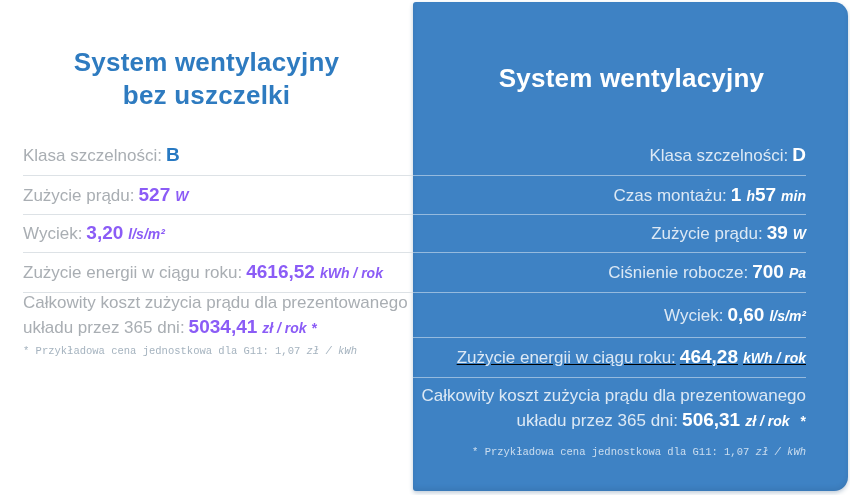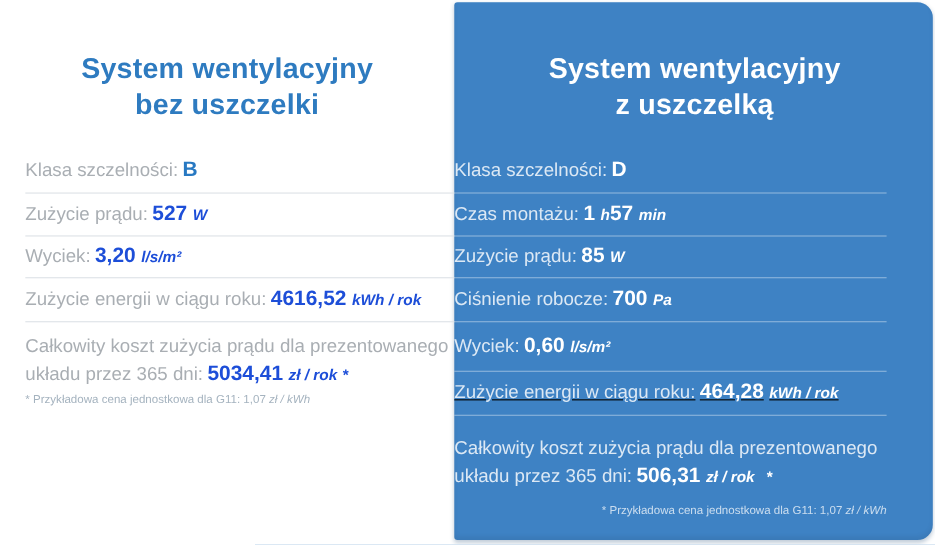--- a/index.html
+++ b/index.html
@@ -19,43 +19,43 @@
     height:135px;display:flex;flex-direction:column;justify-content:center;
     text-align:center;font-weight:bold;font-size:26px;line-height:33px;
     padding-top:22px;box-sizing:border-box;letter-spacing:0.2px;
   }
   .col.left .title{color:#2e7bc0;}
   .col.right .title{color:#ffffff;}
   .row{
     display:flex;flex-direction:column;justify-content:center;box-sizing:border-box;
   }
   .col.left .row{margin-left:23px;border-bottom:1px solid #dde2e6;text-align:left;}
-  .col.right .row{margin-right:44px;border-bottom:1px solid rgba(255,255,255,0.45);}
+  .col.right .row{margin-right:44px;border-bottom:1px solid rgba(255,255,255,0.45);text-align:right;}
   .row:nth-child(1){height:41px;}
   .row:nth-child(2){height:39px;}
   .row:nth-child(3){height:38px;}
   .row:nth-child(4){height:40px;}
   .row:nth-child(5){height:45px;}
   .row:nth-child(6){height:40px;text-decoration:underline;}
   .row:nth-child(7){height:61px;}
-  .col .row:last-child{border-bottom:none;margin-top:12px;}
+  .col .row:last-child{border-bottom:none;}
   .rowtext{line-height:24px;}
   .label{font-size:17px;}
   .col.left .label{color:#a9aeb3;}
   .col.right .label{color:rgba(255,255,255,0.82);}
   .value{font-weight:bold;white-space:nowrap;margin-left:4px;}
   .value.blue{color:#2879c2;}
-  .value.red{color:#1d4ed8;}
+  .value.red{color:#8b5cf6;}
   .value.white{color:#ffffff;}
   .value .num{font-size:19px;}
   .value .unit{font-size:14px;font-style:italic;margin-left:5px;}
   .value .star{font-size:14px;margin-left:5px;}
   .col.right .value .star{margin-left:11px;}
   .value span:first-child{margin-left:0;}
-  .footnote{margin-top:7px;font-size:10.5px;line-height:13px;}
+  .footnote{margin-top:7px;font-size:10.5px;line-height:13px;font-family:Liberation Mono, monospace;}
   .col.left .footnote{margin-left:23px;color:#a5b3bf;text-align:left;}
   .col.right .footnote{margin-right:44px;color:rgba(255,255,255,0.72);text-align:right;}
   .footnote .fn-unit{font-style:italic;}
 </style>
 </head>
 <body>
 
 <div class="stage">
 
   <div class="bg-panel"></div>
@@ -83,31 +83,30 @@
         </div>
       </div>
     <div class="footnote">
       <span class="fn-text">* Przykładowa cena jednostkowa dla G11: 1,07 </span><span class="fn-unit">zł / kWh</span>
     </div>
   </div>
 
   <div class="col right">
     <div class="title">
       <span>System wentylacyjny</span>
-      <span>z uszczelką</span>
     </div>
     <div class="rows">
         <div class="row">
           <div class="rowtext"><span class="label">Klasa szczelności:</span><span class="value white"><span class="num">D</span></span></div>
         </div>
         <div class="row">
           <div class="rowtext"><span class="label">Czas montażu:</span><span class="value white"><span class="num">1</span><span class="unit">h</span><span class="num">57</span><span class="unit">min</span></span></div>
         </div>
         <div class="row">
-          <div class="rowtext"><span class="label">Zużycie prądu:</span><span class="value white"><span class="num">85</span><span class="unit">W</span></span></div>
+          <div class="rowtext"><span class="label">Zużycie prądu:</span><span class="value white"><span class="num">39</span><span class="unit">W</span></span></div>
         </div>
         <div class="row">
           <div class="rowtext"><span class="label">Ciśnienie robocze:</span><span class="value white"><span class="num">700</span><span class="unit">Pa</span></span></div>
         </div>
         <div class="row">
           <div class="rowtext"><span class="label">Wyciek:</span><span class="value white"><span class="num">0,60</span><span class="unit">l/s/m²</span></span></div>
         </div>
         <div class="row">
           <div class="rowtext"><span class="label">Zużycie energii w ciągu roku:</span><span class="value white"><span class="num">464,28</span><span class="unit">kWh / rok</span></span></div>
         </div>

